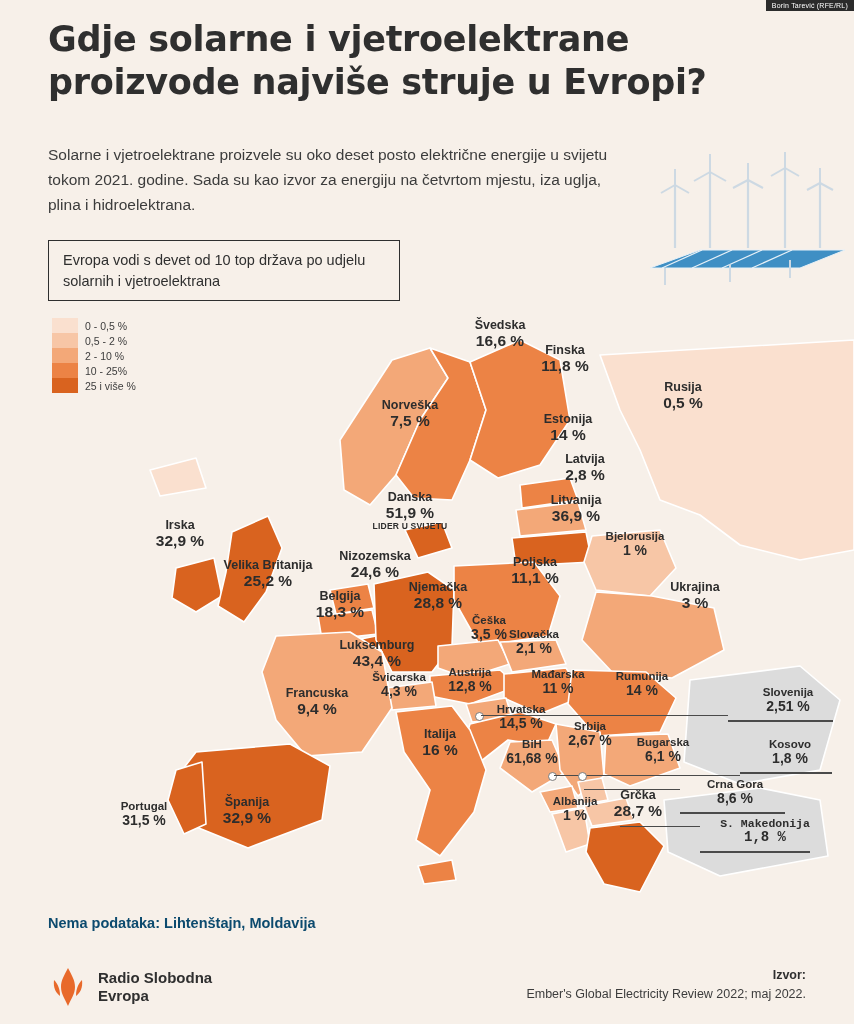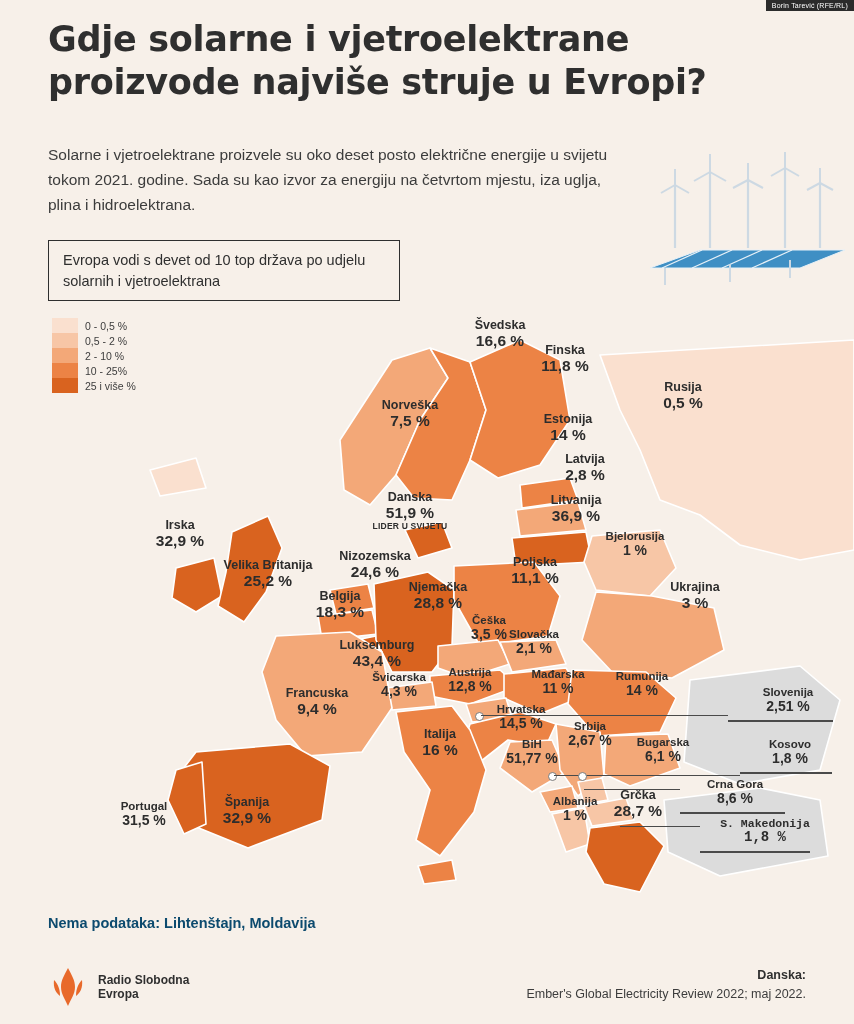--- a/index.html
+++ b/index.html
@@ -81,21 +81,21 @@
 
   .nodata{
     position:absolute;left:48px;top:915px;
     font-size:14.5px;font-weight:bold;color:#0c4a6e;
     font-family:"Liberation Sans", sans-serif;
   }
   .footer-logo{
     position:absolute;left:48px;top:966px;display:flex;align-items:center;
   }
   .footer-logo .logo-text{
-    margin-left:10px;font-size:12px;font-weight:bold;color:#2f2f2f;
+    margin-left:10px;font-size:15px;font-weight:bold;color:#2f2f2f;
     line-height:1.2;font-family:"Liberation Sans", sans-serif;
   }
   .source{
     position:absolute;right:48px;top:966px;text-align:right;
     font-size:12.5px;color:#3c3c3c;
     font-family:"Liberation Sans", sans-serif;line-height:1.5;
   }
   .source .src-lbl{font-weight:bold;color:#2f2f2f;}
 </style>
 </head>
@@ -374,21 +374,21 @@
 <div class="lbl sm" style="left:728px;top:686px;width:120px;">
   <span class="n">Slovenija</span>
   <span class="v">2,51 %</span>
 </div>
 <div class="lbl sm" style="left:545px;top:720px;width:90px;">
   <span class="n">Srbija</span>
   <span class="v">2,67 %</span>
 </div>
 <div class="lbl sm" style="left:487px;top:738px;width:90px;">
   <span class="n">BiH</span>
-  <span class="v">51,77 %</span>
+  <span class="v">61,68 %</span>
 </div>
 <div class="lbl sm" style="left:613px;top:736px;width:100px;">
   <span class="n">Bugarska</span>
   <span class="v">6,1 %</span>
 </div>
 <div class="lbl sm" style="left:740px;top:738px;width:100px;">
   <span class="n">Kosovo</span>
   <span class="v">1,8 %</span>
 </div>
 <div class="lbl sm" style="left:680px;top:778px;width:110px;">
@@ -443,15 +443,15 @@
     <path d="M6 14 C10 18 12 23 12 30 C8 27 5 22 6 14 Z" fill="#e8692a"></path>
     <path d="M34 14 C30 18 28 23 28 30 C32 27 35 22 34 14 Z" fill="#e8692a"></path>
   </svg>
   <div class="logo-text">
     <div>Radio Slobodna</div>
     <div>Evropa</div>
   </div>
 </div>
 
 <div class="source">
-  <div class="src-lbl">Danska:</div>
+  <div class="src-lbl">Izvor:</div>
   <div>Ember's Global Electricity Review 2022; maj 2022.</div>
 </div>
 
 </body></html>

